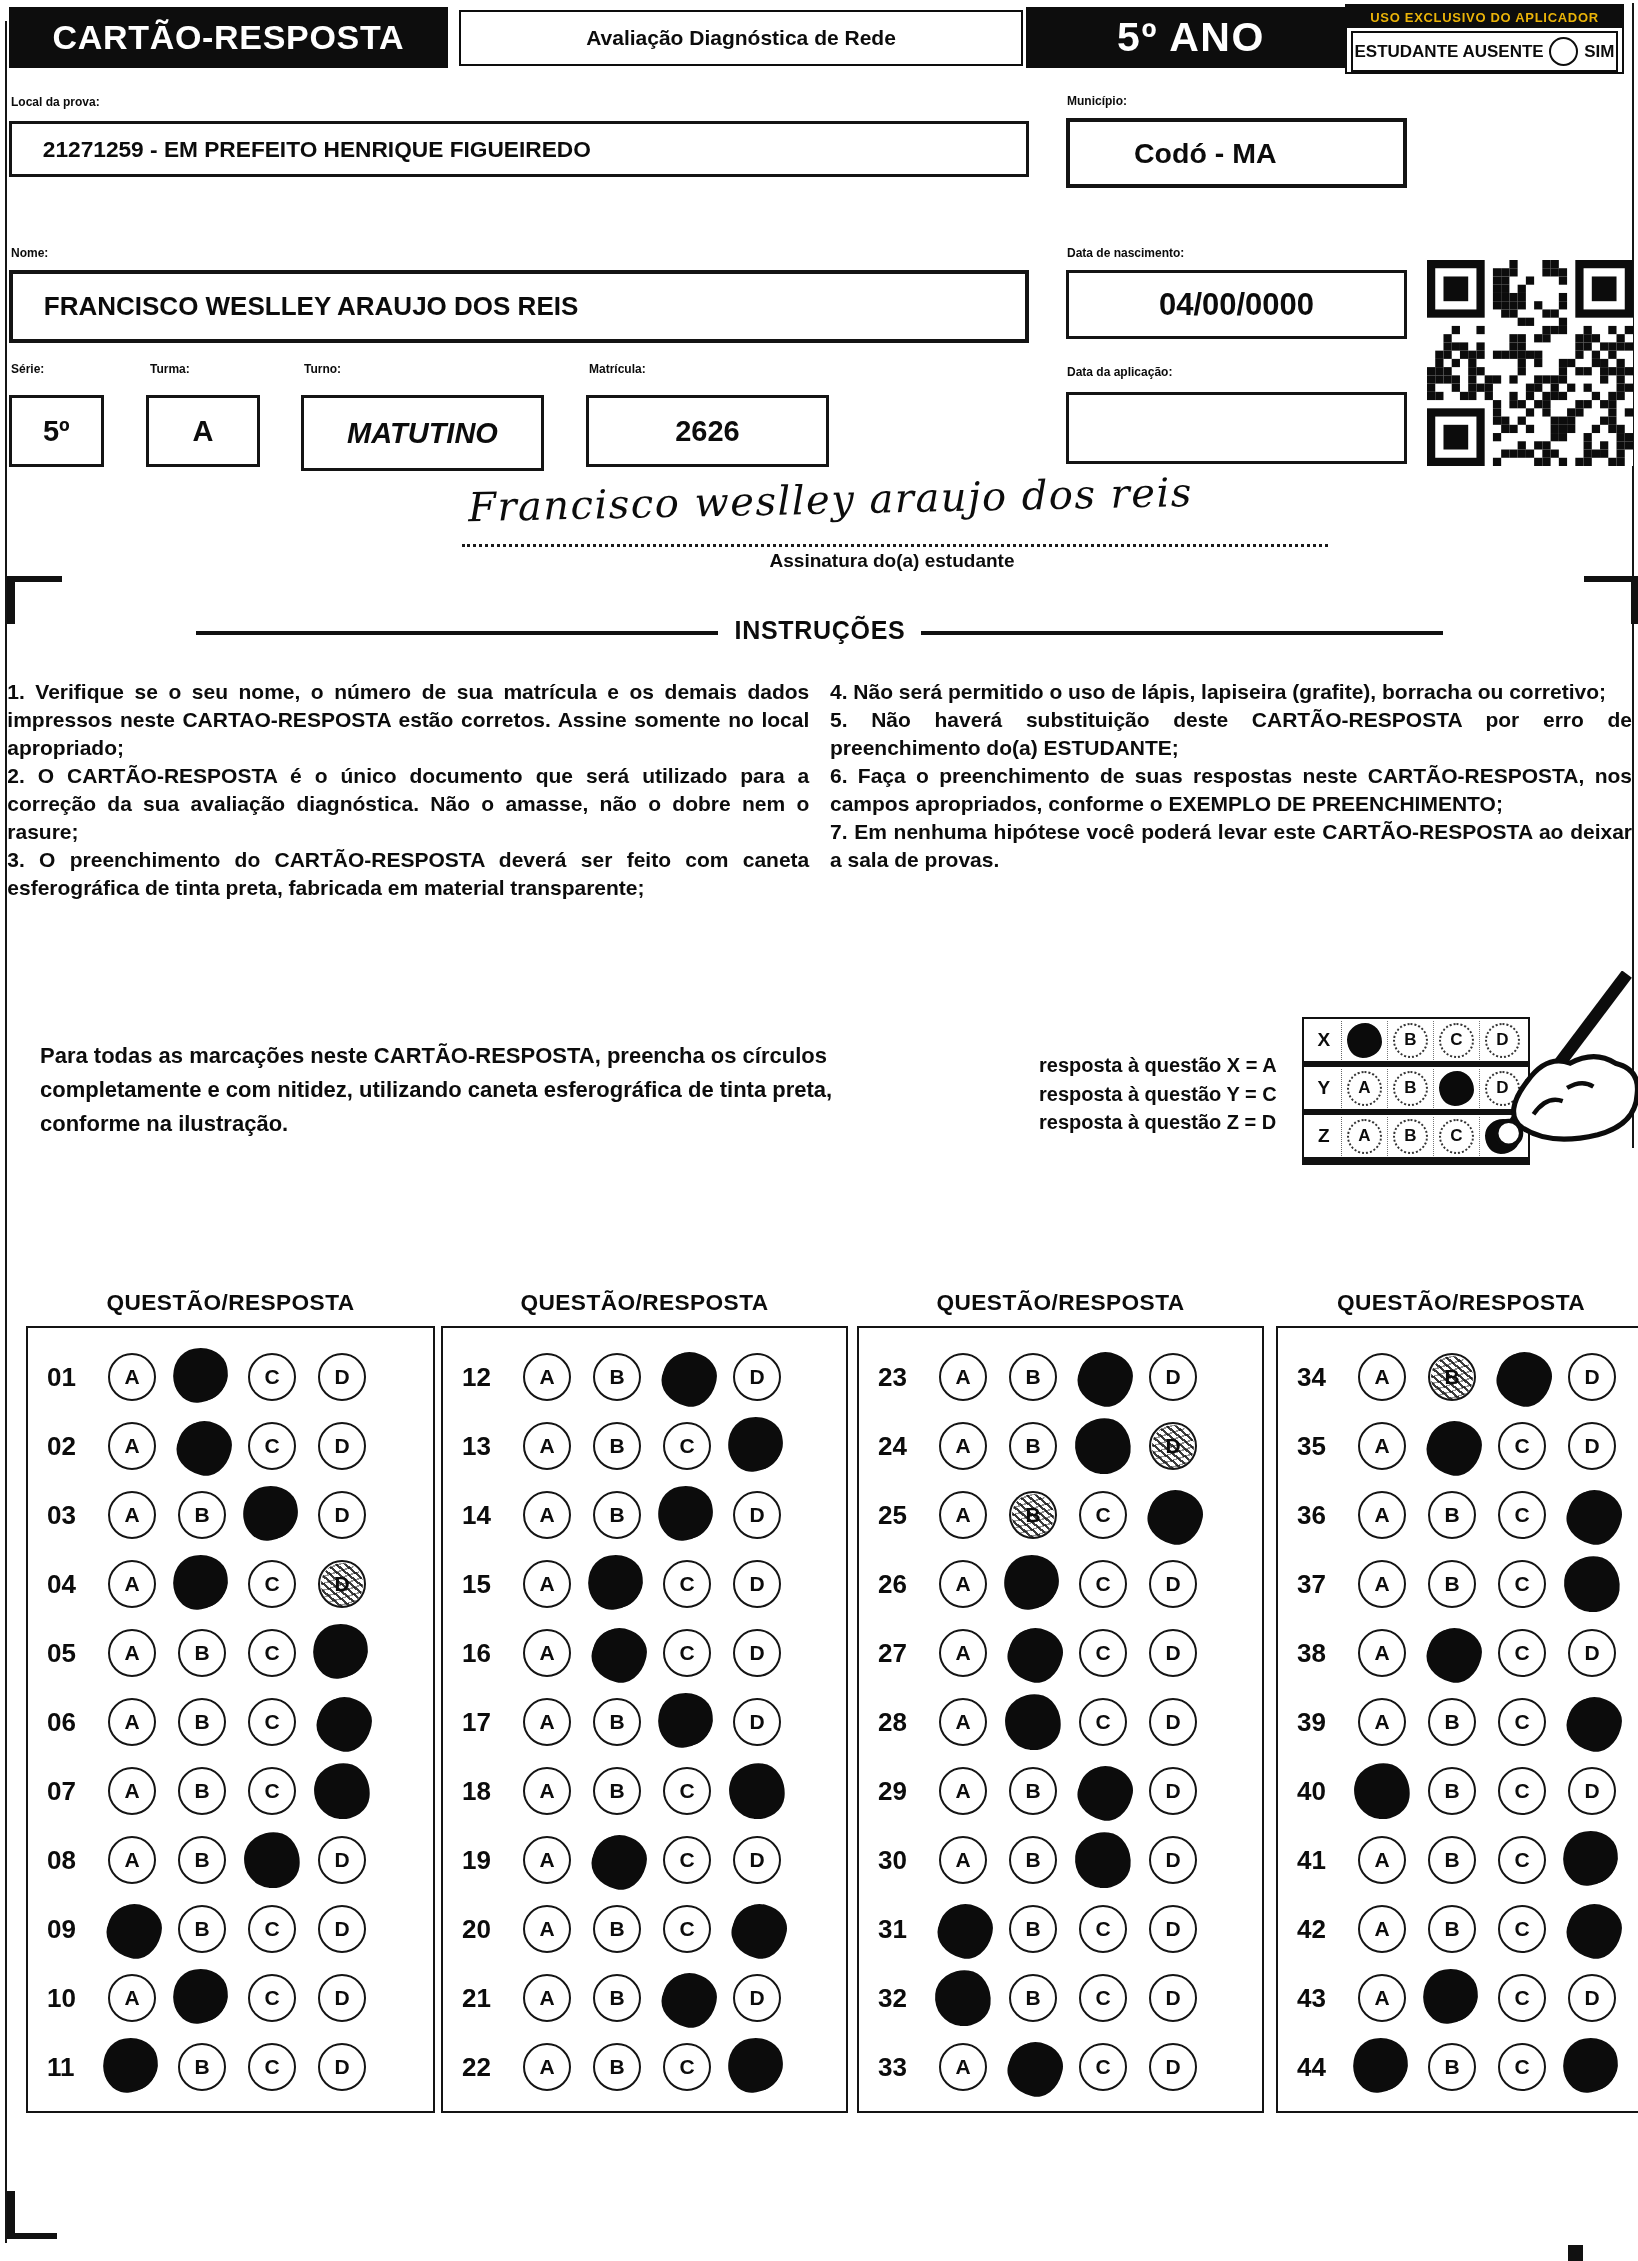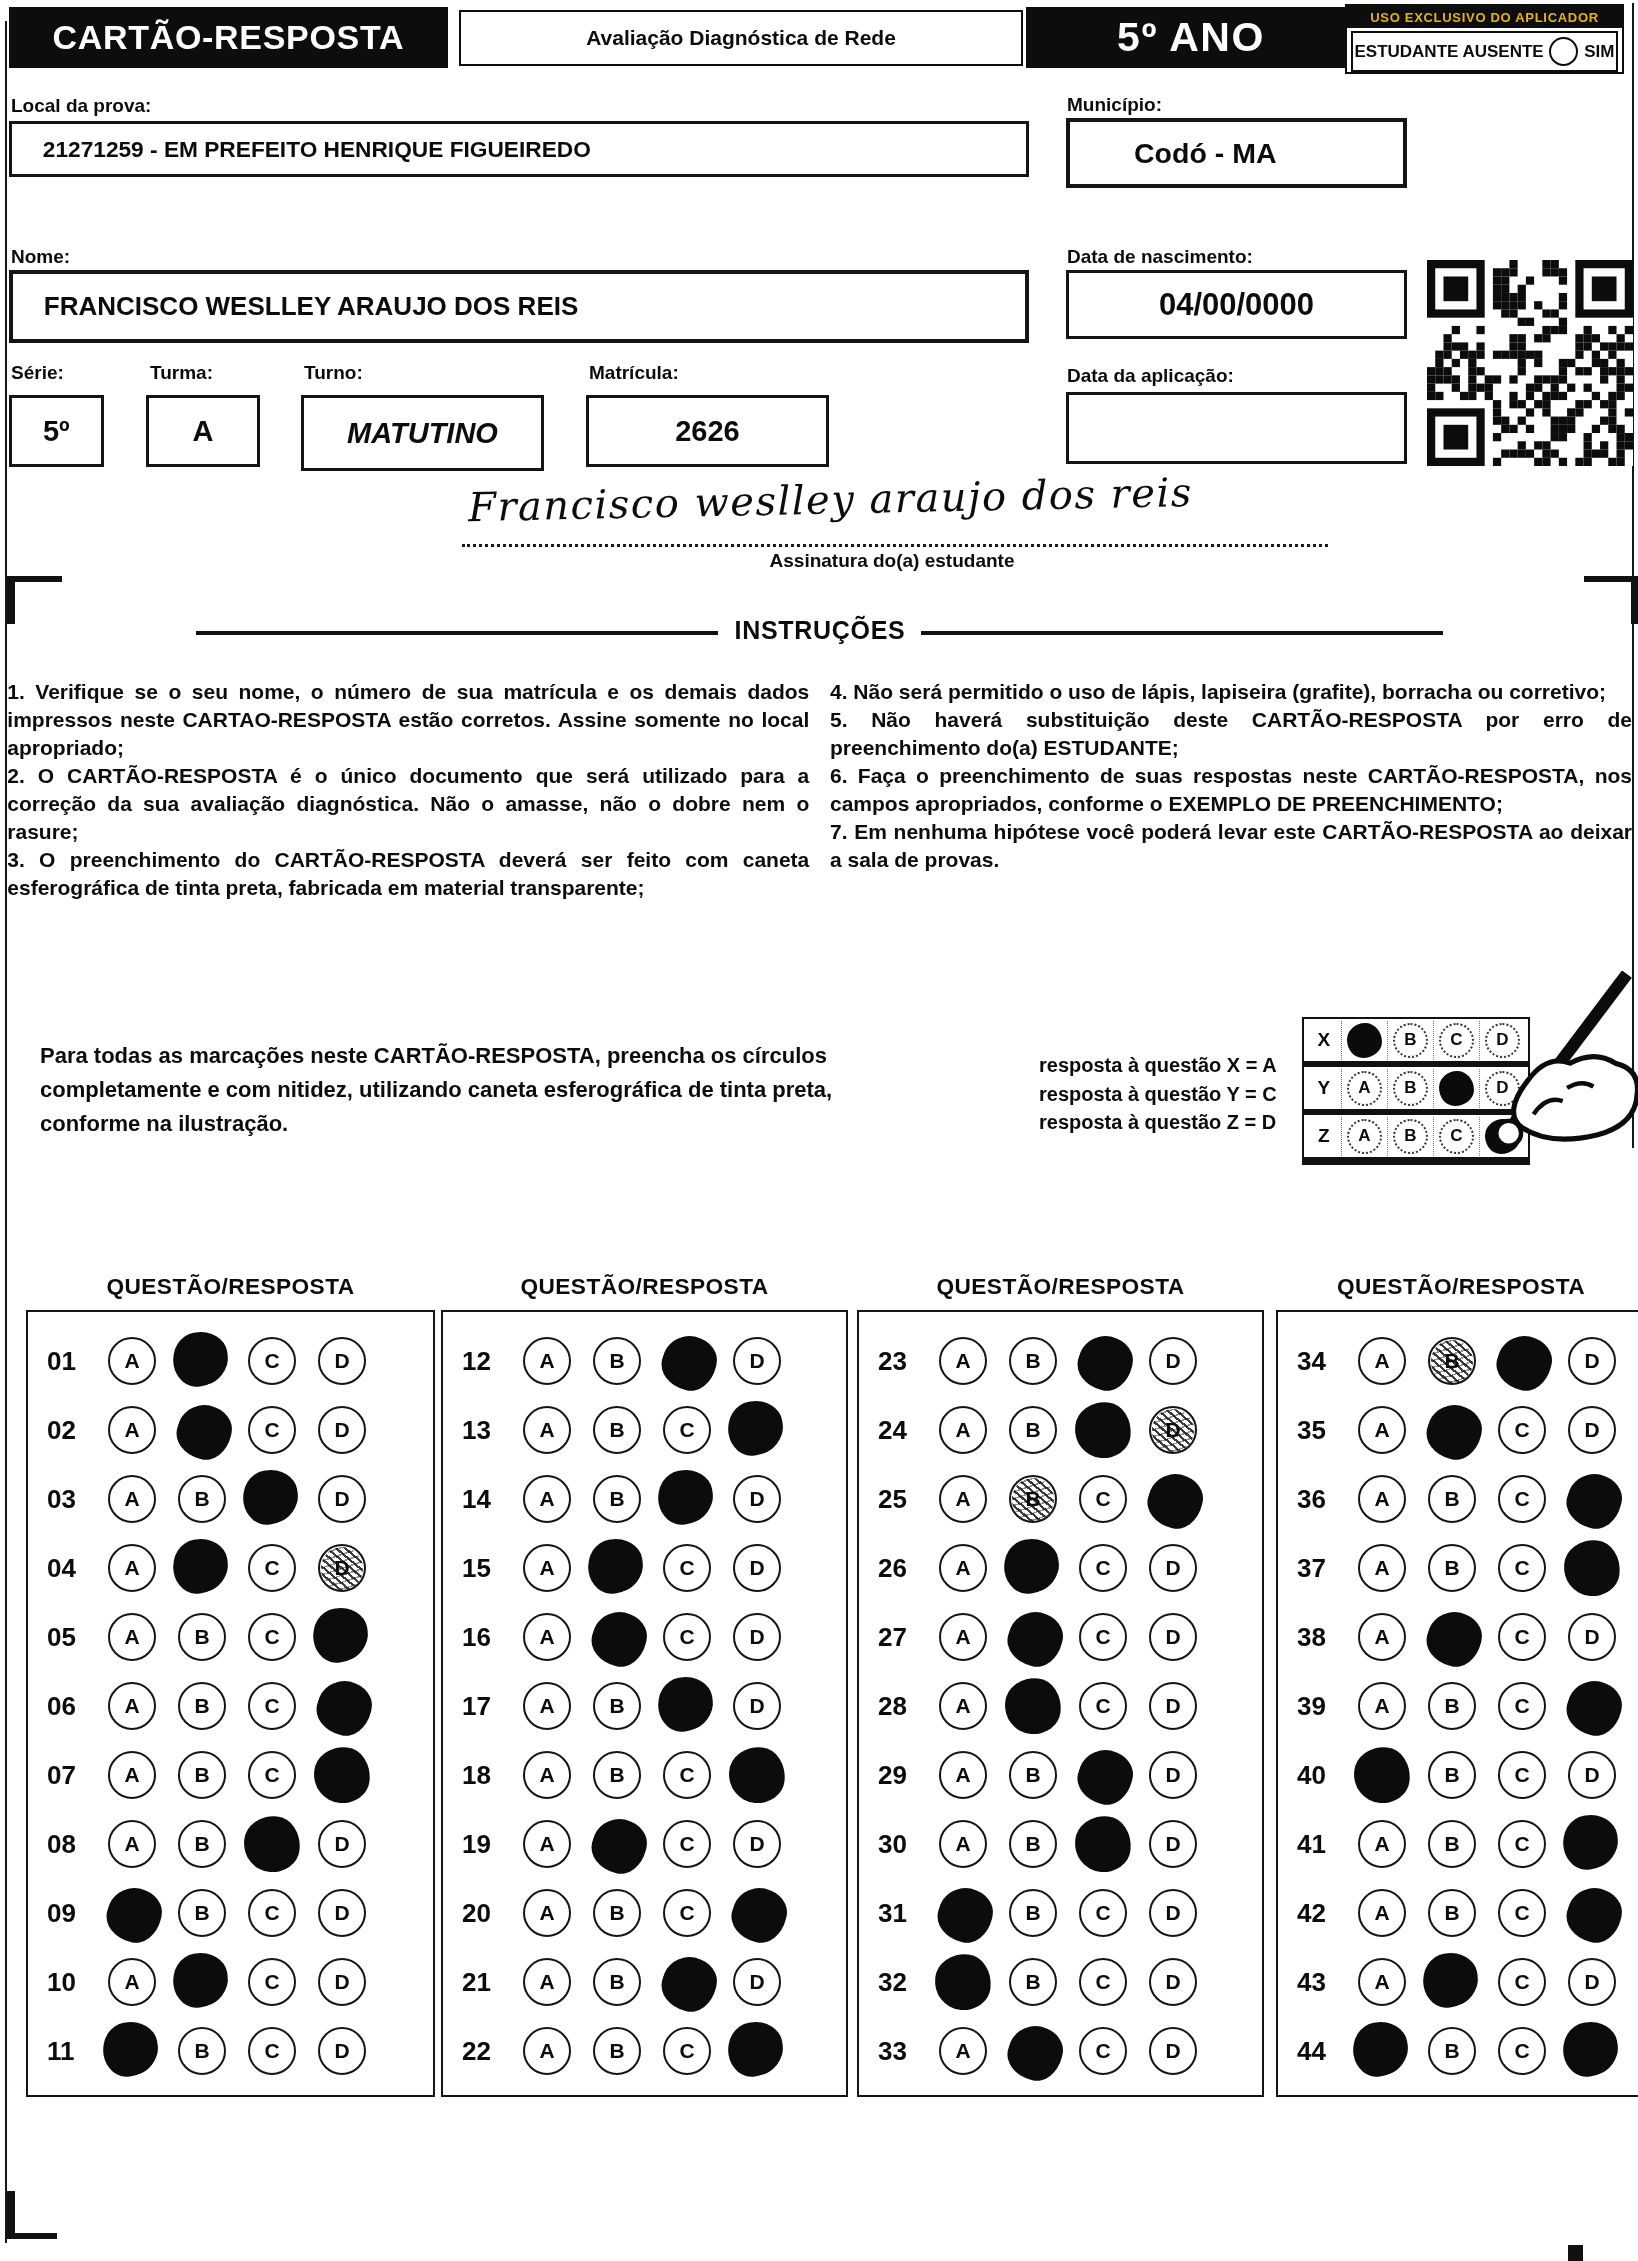--- a/index.html
+++ b/index.html
@@ -20,21 +20,21 @@
          display:flex;align-items:center;justify-content:center;font-size:21px;font-weight:bold;}
   .h-grade{left:1026px;top:7.3px;width:330px;height:61px;background:#0d0d0d;color:#fff;
            display:flex;align-items:center;justify-content:center;font-size:41px;font-weight:bold;letter-spacing:1.5px;}
   .exam-box{left:1345px;top:4.4px;width:279px;height:70px;border:2.2px solid #0d0d0d;box-sizing:border-box;background:#fff;}
   .exam-strip{height:22px;background:#0d0d0d;color:#eab308;display:flex;align-items:center;justify-content:center;
               font-size:13px;font-weight:bold;letter-spacing:0.7px;}
   .exam-inner{margin:2.9px 3.7px;border:2.2px solid #0d0d0d;height:37px;display:flex;align-items:center;justify-content:center;gap:5.8px;}
   .exam-inner span{font-size:17px;font-weight:bold;}
   .absent-circle{width:25px;height:25px;border:2.2px solid #0d0d0d;border-radius:50%;display:inline-block;}
   
-  .lbl{font-size:19px;font-weight:bold;}
+  .lbl{font-size:12px;font-weight:bold;}
   .vbox{border:3.7px solid #141414;box-sizing:border-box;background:#fff;display:flex;align-items:center;font-weight:bold;}
   .district{left:246px;top:85px;width:512px;text-align:center;font-size:29px;font-weight:bold;}
   .school-box{left:8.8px;top:121px;width:1020px;height:56px;font-size:22.7px;padding-left:31px;}
   .municipio-box{left:1066px;top:118px;width:341px;height:70px;border-width:4.4px;font-size:28.5px;padding-left:64px;}
   .nome-box{left:8.8px;top:270px;width:1020px;height:73px;border-width:4.4px;font-size:26px;padding-left:31px;}
   .nasc-box{left:1066px;top:270px;width:341px;height:69px;font-size:31px;justify-content:center;}
   .serie-box{left:8.8px;top:395px;width:95px;height:72px;font-size:29px;justify-content:center;}
   .turma-box{left:146px;top:395px;width:114px;height:72px;font-size:29px;justify-content:center;}
   .turno-box{left:301px;top:395px;width:243px;height:76px;font-size:29px;justify-content:center;font-style:italic;}
   .matric-box{left:586px;top:395px;width:243px;height:72px;font-size:29px;justify-content:center;}
@@ -61,21 +61,21 @@
   .ex-label{width:34px;text-align:center;font-size:19px;font-weight:bold;border-right:1.5px dotted #666;align-self:stretch;
             display:flex;align-items:center;justify-content:center;}
   .ex-cell{width:45px;display:flex;align-items:center;justify-content:center;align-self:stretch;border-right:1.5px dotted #777;}
   .ex-cell:last-child{border-right:none;}
   .ex-dot{width:31px;height:31px;border:2.2px dotted #333;border-radius:50%;display:flex;align-items:center;justify-content:center;
           font-size:17px;font-weight:bold;}
   .ex-dot.filled{background:#0b0b0b;border:2.2px solid #0b0b0b;border-radius:52% 48% 55% 45%/48% 54% 46% 52%;}
   .hand-svg{left:1424px;top:971px;width:219px;height:196px;}
   
   #answer-sections{position:absolute;left:0;top:1273px;width:1639px;height:862px;}
-  .ans-col{position:absolute;top:0;padding-left:13px;}
+  .ans-col{position:absolute;top:16px;padding-left:13px;}
   .ans-header{text-align:center;font-size:22.7px;font-weight:bold;letter-spacing:0.4px;margin-bottom:10.2px;}
   .ans-box{border:2.9px solid #141414;box-sizing:border-box;padding:14.6px 0 8.8px 19px;background:#fff;}
   .ans-row{display:flex;align-items:center;height:69px;}
   .ans-num{width:61px;font-size:26px;font-weight:bold;}
   .bubble{width:48px;height:48px;border:2.9px solid #141414;border-radius:50%;margin-right:22px;box-sizing:border-box;
           display:flex;align-items:center;justify-content:center;font-size:21px;font-weight:bold;position:relative;}
   .mk-fill::after{content:"";position:absolute;inset:-5.8px;background:#0c0c0c;
           border-radius:54% 46% 50% 50%/48% 56% 44% 52%;transform:rotate(6deg);}
   .mk-fill.v1::after{inset:-7.3px -4.4px -2.9px -6.6px;border-radius:47% 53% 58% 42%/55% 45% 52% 48%;transform:rotate(-9deg);}
   .mk-fill.v2::after{inset:-3.7px -7.3px -6.6px -2.9px;border-radius:50% 50% 44% 56%/58% 42% 55% 45%;transform:rotate(14deg);}

